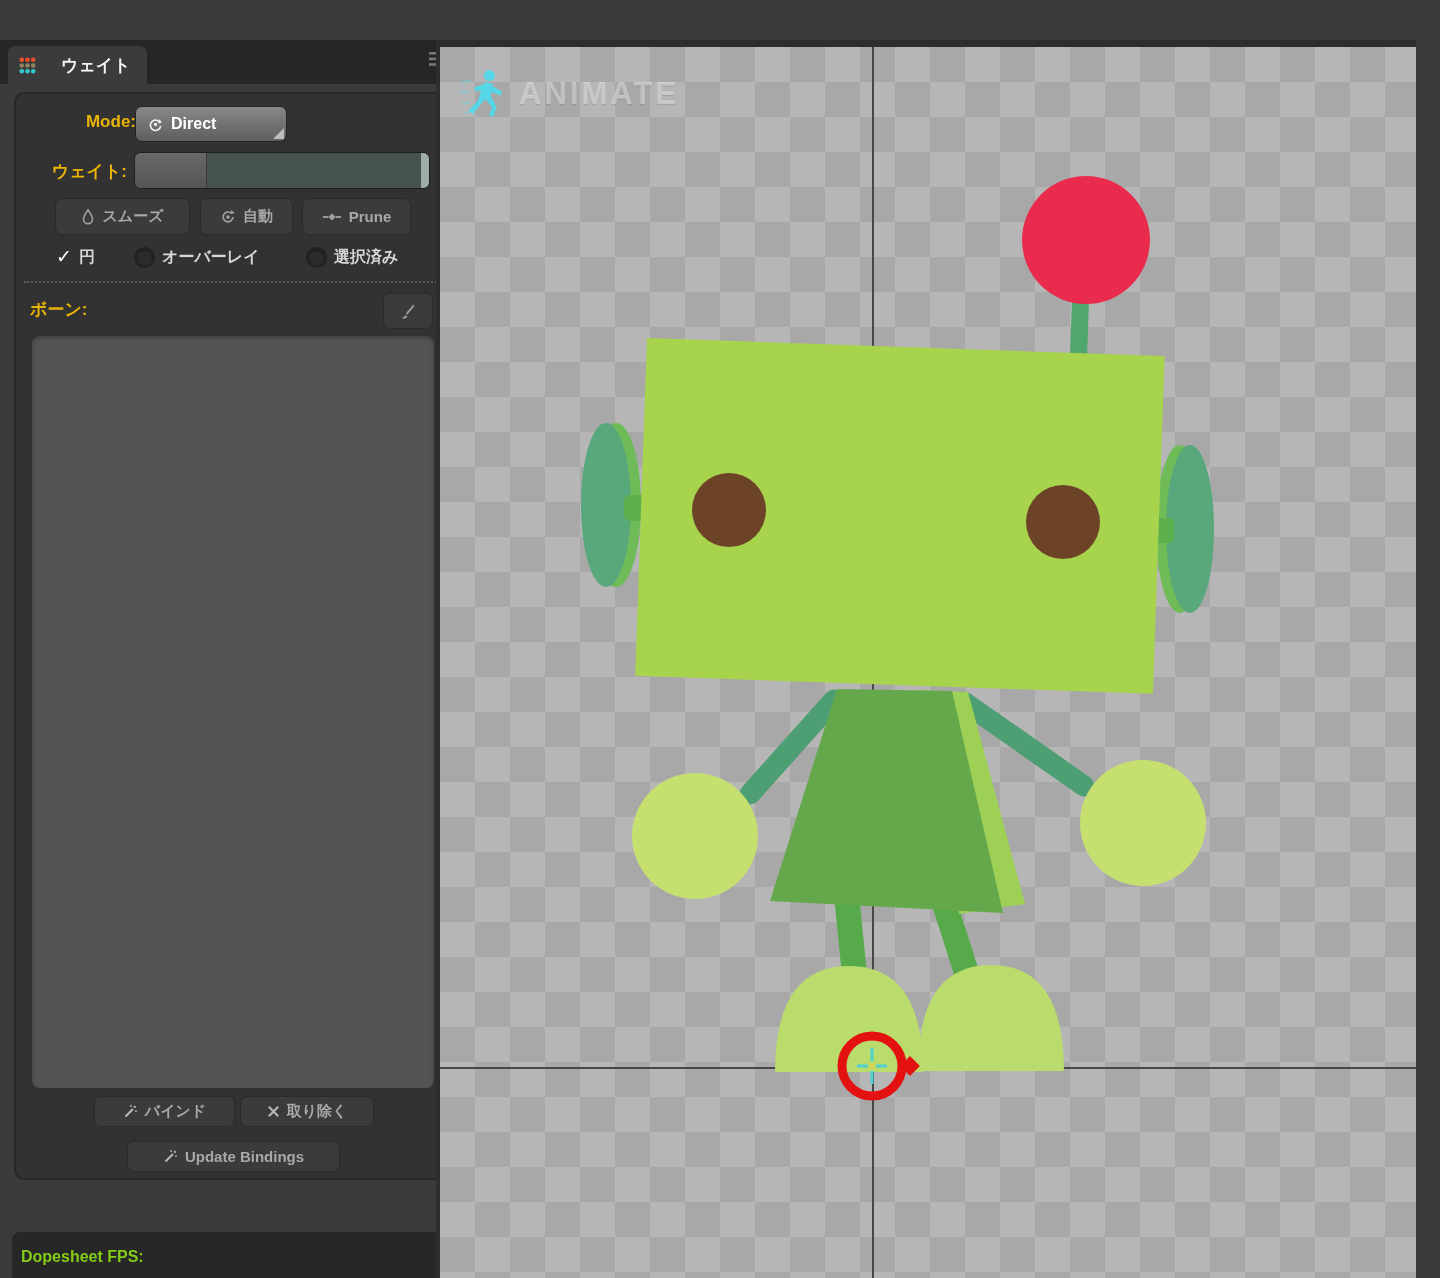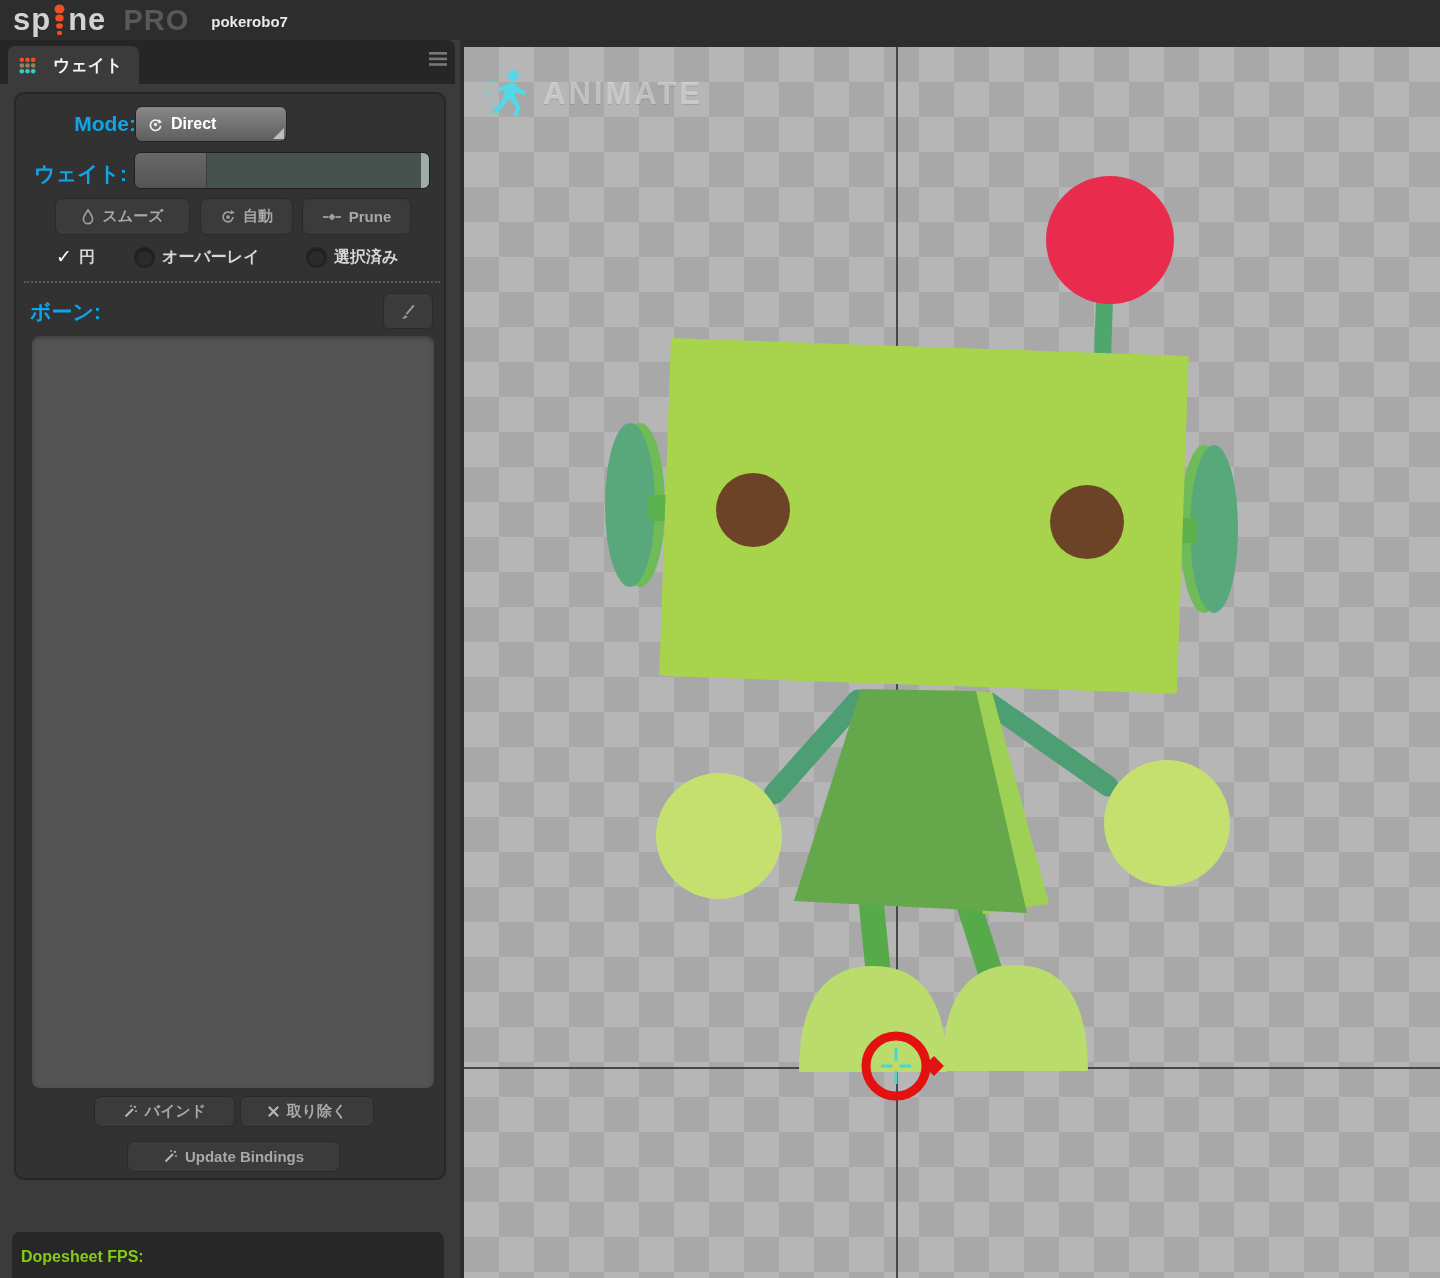--- a/index.html
+++ b/index.html
@@ -15,28 +15,28 @@
   .logo svg{margin:2px 2px 0 2px;display:block;}
   .pro{font-size:29px;font-weight:bold;color:#595959;margin-left:17px;letter-spacing:1px;}
   .project{font-size:15px;font-weight:bold;color:#e9e9e9;margin-left:22px;margin-top:2px;}
 
   
   .panel{position:absolute;left:0;top:40px;width:460px;height:1238px;background:#3b3b3b;}
   .tabbar{position:absolute;left:0;width:455px;height:44px;background:#262626;border-radius:0 8px 0 0;}
   .tabbar.top{top:0;}
   .tabbar.bottom{top:1148px;height:40px;}
   .tab{position:absolute;left:8px;bottom:0;height:38px;background:#3b3b3b;border-radius:7px 7px 0 0;
-    display:flex;align-items:center;gap:16px;padding:0 16px 0 10px;cursor:default;}
+    display:flex;align-items:center;gap:24px;padding:0 16px 0 10px;cursor:default;}
   .tab .tab-label{font-size:17px;font-weight:bold;color:#f2f2f2;}
   .tabbar.bottom .tab{left:5px;height:36px;}
   .hamburger{position:absolute;right:8px;top:12px;}
 
   .groupbox{position:absolute;left:14px;top:52px;width:432px;height:1088px;background:#323232;
     border:2px solid #272727;border-radius:10px;}
-  .groupbox .lbl{position:absolute;font-size:21px;font-weight:bold;color:#0ea5e9;}
+  .groupbox .lbl{position:absolute;font-size:17px;font-weight:bold;color:#eab308;}
   .lbl-mode{left:30px;top:18px;width:90px;text-align:right;}
   .lbl-weight{left:16px;top:66px;width:95px;text-align:right;}
   .lbl-bones{left:14px;top:204px;}
 
   .dropdown{position:absolute;left:119px;top:12px;width:152px;height:36px;border:1px solid #242424;
     border-radius:7px;background:linear-gradient(#888,#5e5e5e);display:flex;align-items:center;
     gap:8px;padding:0 12px;cursor:pointer;overflow:hidden;}
   .dropdown .dd-label{font-size:16px;font-weight:600;color:#fff;}
   .dd-corner{position:absolute;right:2px;bottom:2px;width:0;height:0;
     border-style:solid;border-width:0 0 11px 11px;border-color:transparent transparent #bdbdbd transparent;}
@@ -74,49 +74,35 @@
   .fpsbox .lbl{position:absolute;left:9px;top:16px;font-size:16px;font-weight:bold;color:#84cc16;}
   .fps-slider{position:absolute;left:173px;top:10px;width:255px;height:36px;border-radius:7px;
     overflow:hidden;display:flex;border:1px solid #161616;}
   .fps-value{width:68px;background:linear-gradient(#787878,#5d5d5d);color:#fff;font-size:16px;
     font-weight:bold;display:flex;align-items:center;justify-content:center;}
   .fps-fill{width:84px;background:var(--c-fps_fill);}
   .fps-cap{width:5px;background:#eef3f2;}
   .fps-track{flex:1;background:#1c1c1c;}
 
   
-  .viewport{position:absolute;left:460px;top:40px;width:980px;height:1238px;background:#2d2d2d;text-decoration:underline;}
+  .viewport{position:absolute;left:436px;top:40px;width:980px;height:1238px;background:#2d2d2d;text-decoration:underline;}
   .canvas{position:absolute;left:4px;top:7px;right:0;bottom:0;
     background-color:var(--c-viewport_checker_light);
     background-image:repeating-conic-gradient(var(--c-viewport_checker_light) 0% 25%,var(--c-viewport_checker_dark) 0% 50%);
     background-size:70px 70px;}
   .watermark{position:absolute;left:23px;top:28px;display:flex;align-items:center;gap:14px;z-index:1;}
   .watermark .wm-text{font-size:31px;font-weight:bold;color:rgba(255,255,255,.42);letter-spacing:3px;
     text-shadow:0 1px 1px rgba(0,0,0,.12);}
   .scene{position:absolute;left:0;top:0;z-index:2;pointer-events:none;}
 </style>
 </head>
 <body>
 
 <div id="screen">
 
-  <header class="topbar">
-    <div class="logo">
-      <span class="word">sp</span>
-      <svg width="13" height="34" viewBox="0 0 13 34">
-        <ellipse cx="6.5" cy="5" rx="5" ry="4.5" fill="var(--c-accent_orange)"></ellipse>
-        <ellipse cx="6.5" cy="14" rx="4.2" ry="3.6" fill="var(--c-accent_orange)"></ellipse>
-        <ellipse cx="6.5" cy="22" rx="3.4" ry="2.8" fill="var(--c-accent_orange)"></ellipse>
-        <ellipse cx="6.5" cy="29" rx="2.6" ry="2.2" fill="var(--c-accent_orange)"></ellipse>
-      </svg>
-      <span class="word">ne</span>
-    </div>
-    <span class="pro">PRO</span>
-    <span class="project">pokerobo7</span>
-  </header>
 
   <aside class="panel">
 
     <div class="tabbar top">
       <div class="tab">
         <svg width="19" height="19" viewBox="0 0 20 20">
           <circle cx="4" cy="4" r="2.4" fill="var(--c-accent_orange)"></circle>
             <circle cx="10" cy="4" r="2.4" fill="var(--c-accent_orange)"></circle>
             <circle cx="16" cy="4" r="2.4" fill="var(--c-accent_orange)"></circle>
           <circle cx="4" cy="10" r="2.4" fill="var(--c-weights_icon_tan)"></circle>

